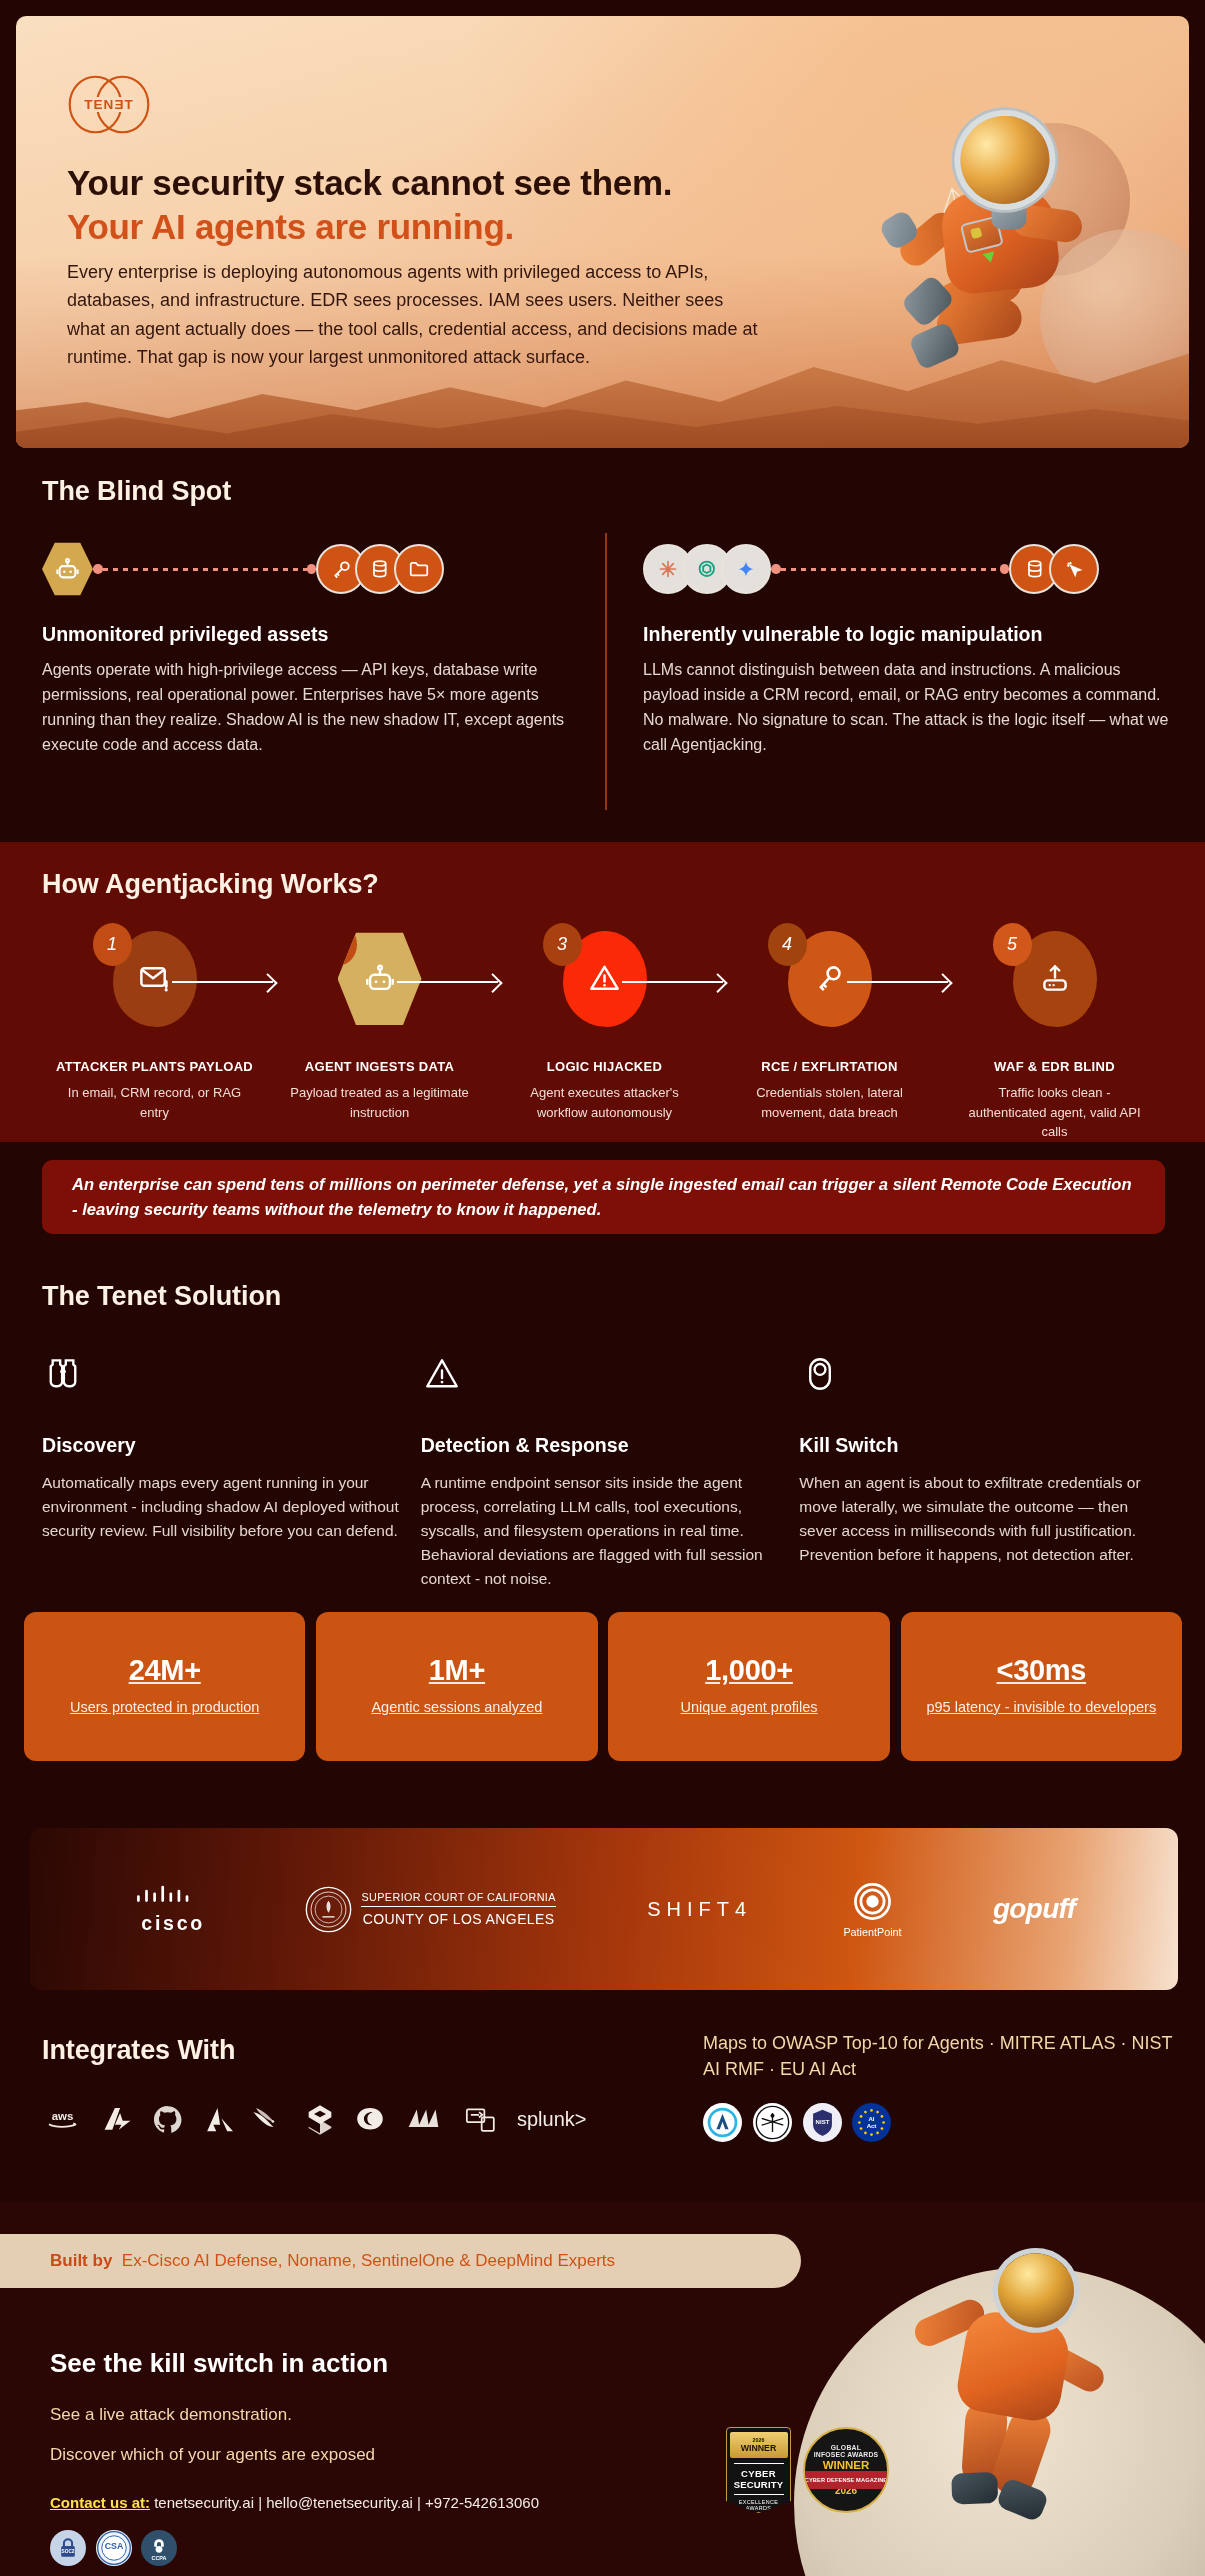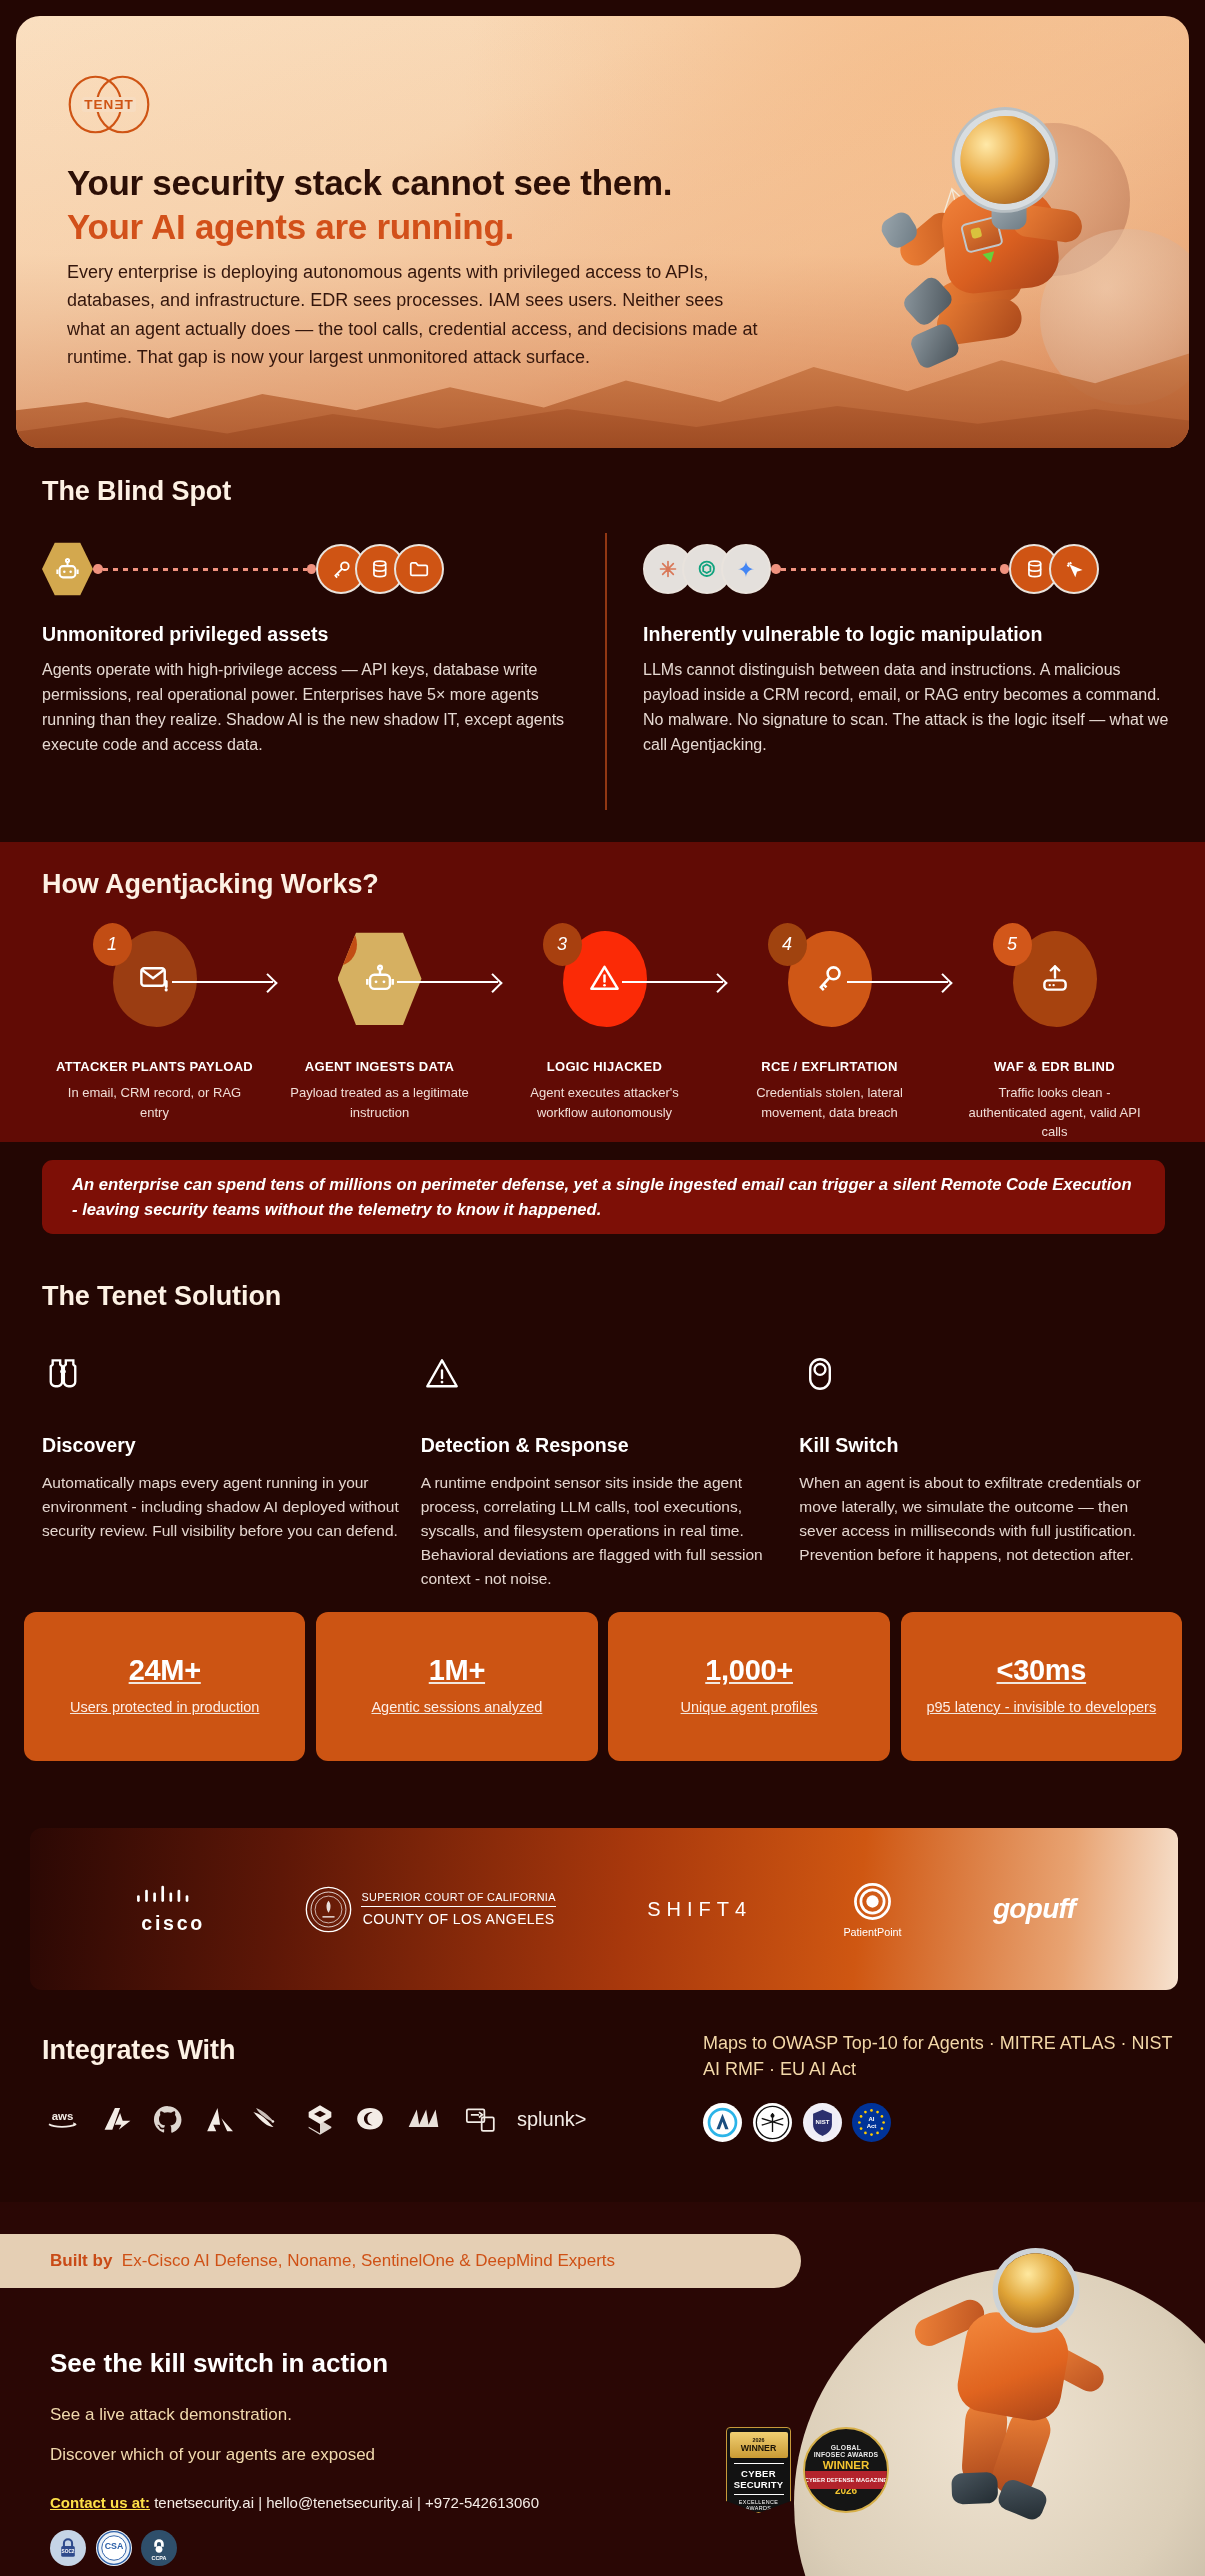--- a/index.html
+++ b/index.html
@@ -7,21 +7,21 @@
   body{
     width:1206px;height:2576px;position:relative;overflow:hidden;
     font-family:"Liberation Sans", sans-serif;
     color:#f2e7de;
   }
   .page{position:absolute;inset:0;background:#230603;}
 
   
   .hero{
     position:absolute;left:16px;top:16px;width:1173px;height:432px;
-    border-radius:24px;overflow:hidden;
+    border-radius:10px;overflow:hidden;
     background:
       radial-gradient(circle at 78% 22%, rgba(245,190,140,.95) 0%, rgba(238,170,120,0) 48%),
       linear-gradient(155deg,#fadfc0 0%, #f8d6b2 32%, #f0b98d 62%, #dd8b5c 86%, #c4663a 100%);
   }
   .hero-sky{position:absolute;inset:0;
     background:linear-gradient(180deg, rgba(250,222,193,.0) 0%, rgba(243,196,155,.25) 55%, rgba(198,105,58,.45) 100%);}
   .ridge{position:absolute;left:0;bottom:0;width:100%;height:135px;
     background:linear-gradient(180deg,#d98d5e 0%, #c4723f 40%, #a95227 100%);
     clip-path:polygon(0% 100%,0% 72%,6% 66%,13% 78%,21% 60%,29% 72%,37% 55%,45% 70%,52% 50%,60% 66%,68% 40%,76% 58%,84% 35%,92% 52%,100% 30%,100% 100%);
     opacity:.85;}

